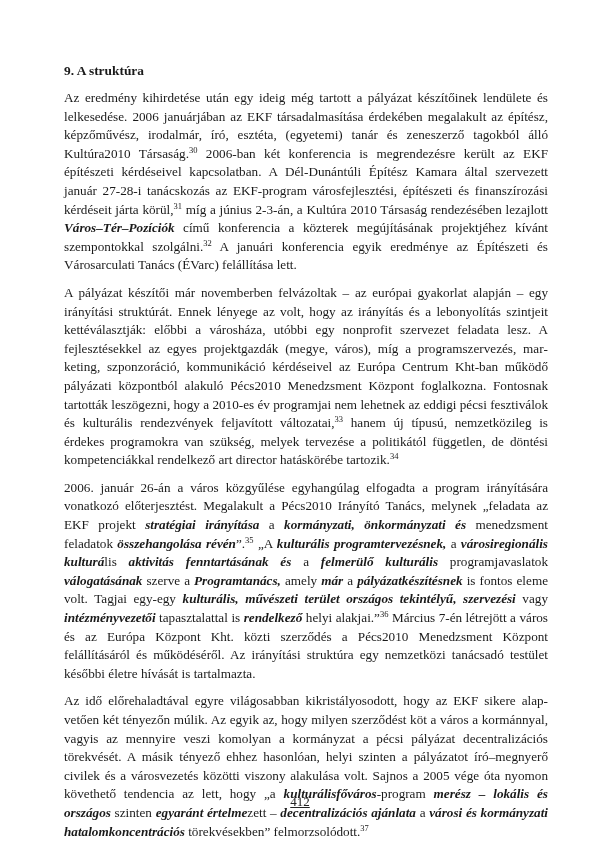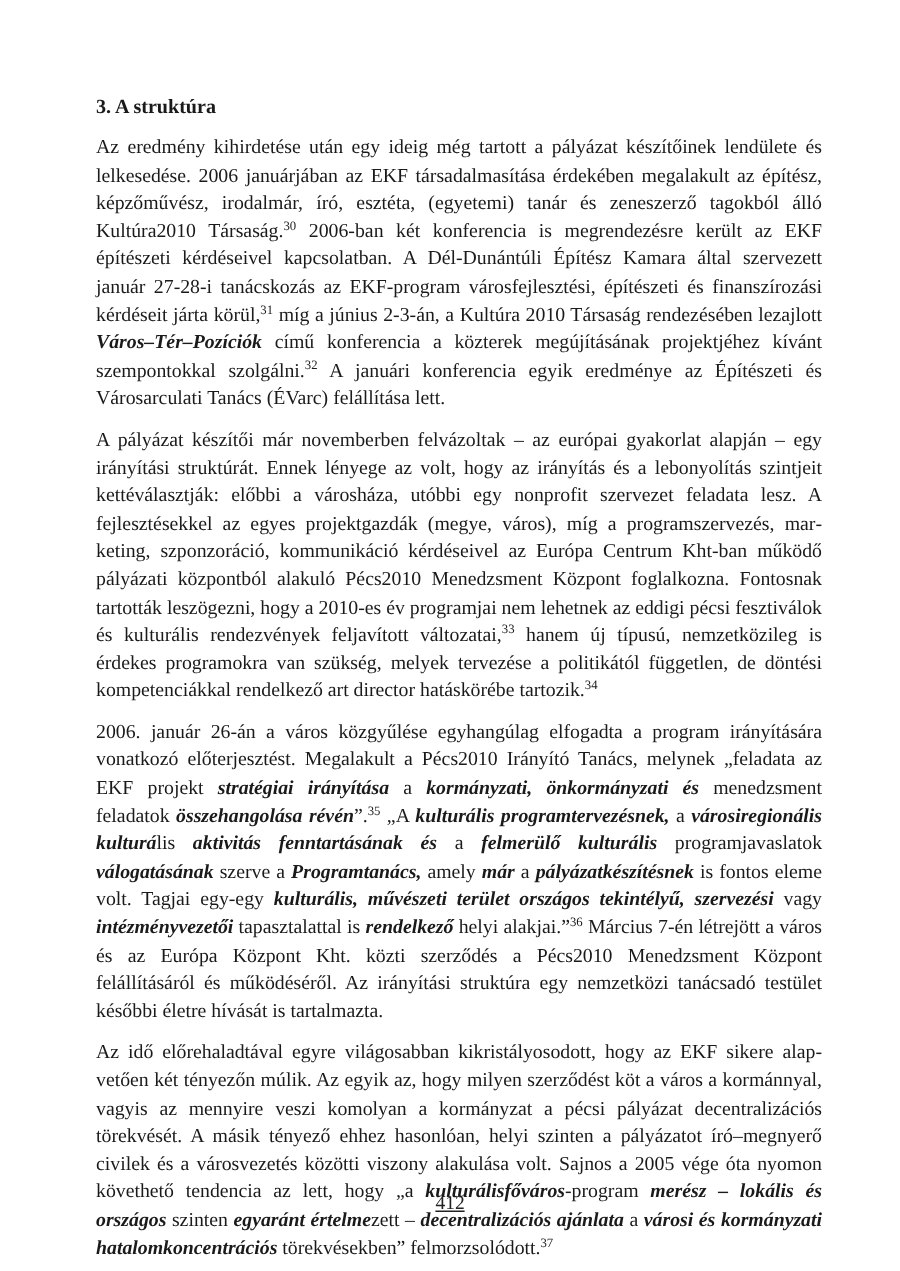--- a/index.html
+++ b/index.html
@@ -18,19 +18,19 @@
   sup { font-size: 8.5px; line-height: 0; vertical-align: 5px; }
   .page-number {
     position: absolute; left: 0; width: 600px; top: 794px; text-align: center;
     font-family: "Liberation Serif", "DejaVu Serif", serif; font-size: 13px; color: #222; text-decoration: underline;
   }
 </style>
 </head>
 <body>
 
 <div class="page">
-  <div class="heading">3. A struktúra</div>
+  <div class="heading">9. A struktúra</div>
   <div class="para"><span>Az eredmény kihirdetése után egy ideig még tartott a pályázat készítőinek lendülete és lelkesedése. 2006 januárjában az EKF társadalmasítása érdekében megalakult az épít­ész, képzőművész, irodalmár, író, esztéta, (egyetemi) tanár és zeneszerző tagokból álló Kultúra2010 Társaság.</span><sup>30</sup><span> 2006-ban két konferencia is megrendezésre került az EKF építészeti kérdéseivel kapcsolatban. A Dél-Dunántúli Építész Kamara által szervezett január 27-28-i tanácskozás az EKF-program városfejlesztési, építészeti és finanszíro­zási kérdéseit járta körül,</span><sup>31</sup><span> míg a június 2-3-án, a Kultúra 2010 Társaság rendezésében lezajlott </span><span class="seg-i">Város–Tér–Pozíciók</span><span> című konferencia a közterek megújításának projektjéhez kívánt szempontokkal szolgálni.</span><sup>32</sup><span> A januári konferencia egyik eredménye az Építészeti és Városarculati Tanács (ÉVarc) felállítása lett.</span></div>
   <div class="para"><span>A pályázat készítői már novemberben felvázoltak – az európai gyakorlat alapján – egy irányítási struktúrát. Ennek lényege az volt, hogy az irányítás és a lebonyolítás szintjeit kettéválasztják: előbbi a városháza, utóbbi egy nonprofit szervezet feladata lesz. A fejlesztésekkel az egyes projektgazdák (megye, város), míg a programszervezés, mar­keting, szponzoráció, kommunikáció kérdéseivel az Európa Centrum Kht-ban működő pályázati központból alakuló Pécs2010 Menedzsment Központ foglalkozna. Fontosnak tartották leszögezni, hogy a 2010-es év programjai nem lehetnek az eddigi pécsi feszti­válok és kulturális rendezvények feljavított változatai,</span><sup>33</sup><span> hanem új típusú, nemzetközi­leg is érdekes programokra van szükség, melyek tervezése a politikától független, de döntési kompetenciákkal rendelkező art director hatáskörébe tartozik.</span><sup>34</sup></div>
   <div class="para"><span>2006. január 26-án a város közgyűlése egyhangúlag elfogadta a program irányítására vonatkozó előterjesztést. Megalakult a Pécs2010 Irányító Tanács, melynek „feladata az EKF projekt </span><span class="seg-i">stratégiai irányítása</span><span> a </span><span class="seg-i">kormányzati, önkormányzati és</span><span> menedzsment feladatok </span><span class="seg-i">összehangolása révén</span><span>”.</span><sup>35</sup><span> „A </span><span class="seg-i">kulturális programtervezésnek,</span><span> a </span><span class="seg-i">városi­regionális kulturá</span><span>lis </span><span class="seg-i">aktivitás fenntartásának és</span><span> a </span><span class="seg-i">felmerülő kulturális</span><span> programjavasla­tok </span><span class="seg-i">válogatásának</span><span> szerve a </span><span class="seg-i">Programtanács,</span><span> amely </span><span class="seg-i">már</span><span> a </span><span class="seg-i">pályázatkészítésnek</span><span> is fontos eleme volt. Tagjai egy-egy </span><span class="seg-i">kulturális, művészeti terület országos tekintélyű, szervezési</span><span> vagy </span><span class="seg-i">intézményvezetői</span><span> tapasztalattal is </span><span class="seg-i">rendelkező</span><span> helyi alakjai.”</span><sup>36</sup><span> Március 7-én létre­jött a város és az Európa Központ Kht. közti szerződés a Pécs2010 Menedzsment Köz­pont felállításáról és működéséről. Az irányítási struktúra egy nemzetközi tanácsadó testület későbbi életre hívását is tartalmazta.</span></div>
   <div class="para"><span>Az idő előrehaladtával egyre világosabban kikristályosodott, hogy az EKF sikere alap­vetően két tényezőn múlik. Az egyik az, hogy milyen szerződést köt a város a kor­mánnyal, vagyis az mennyire veszi komolyan a kormányzat a pécsi pályázat decentra­lizációs törekvését. A másik tényező ehhez hasonlóan, helyi szinten a pályázatot író–megnyerő civilek és a városvezetés közötti viszony alakulása volt. Sajnos a 2005 vége óta nyomon követhető tendencia az lett, hogy „a </span><span class="seg-i">kulturálisfőváros</span><span>-program </span><span class="seg-i">merész – lokális és országos</span><span> szinten </span><span class="seg-i">egyaránt értelme</span><span>zett – </span><span class="seg-i">decentralizációs ajánlata</span><span> a </span><span class="seg-i">városi és kormányzati hatalomkoncentrációs</span><span> törekvésekben</span><span>” felmorzsolódott.</span><sup>37</sup></div>
 </div>
 <div class="page-number">412</div>
 
 </body></html>

